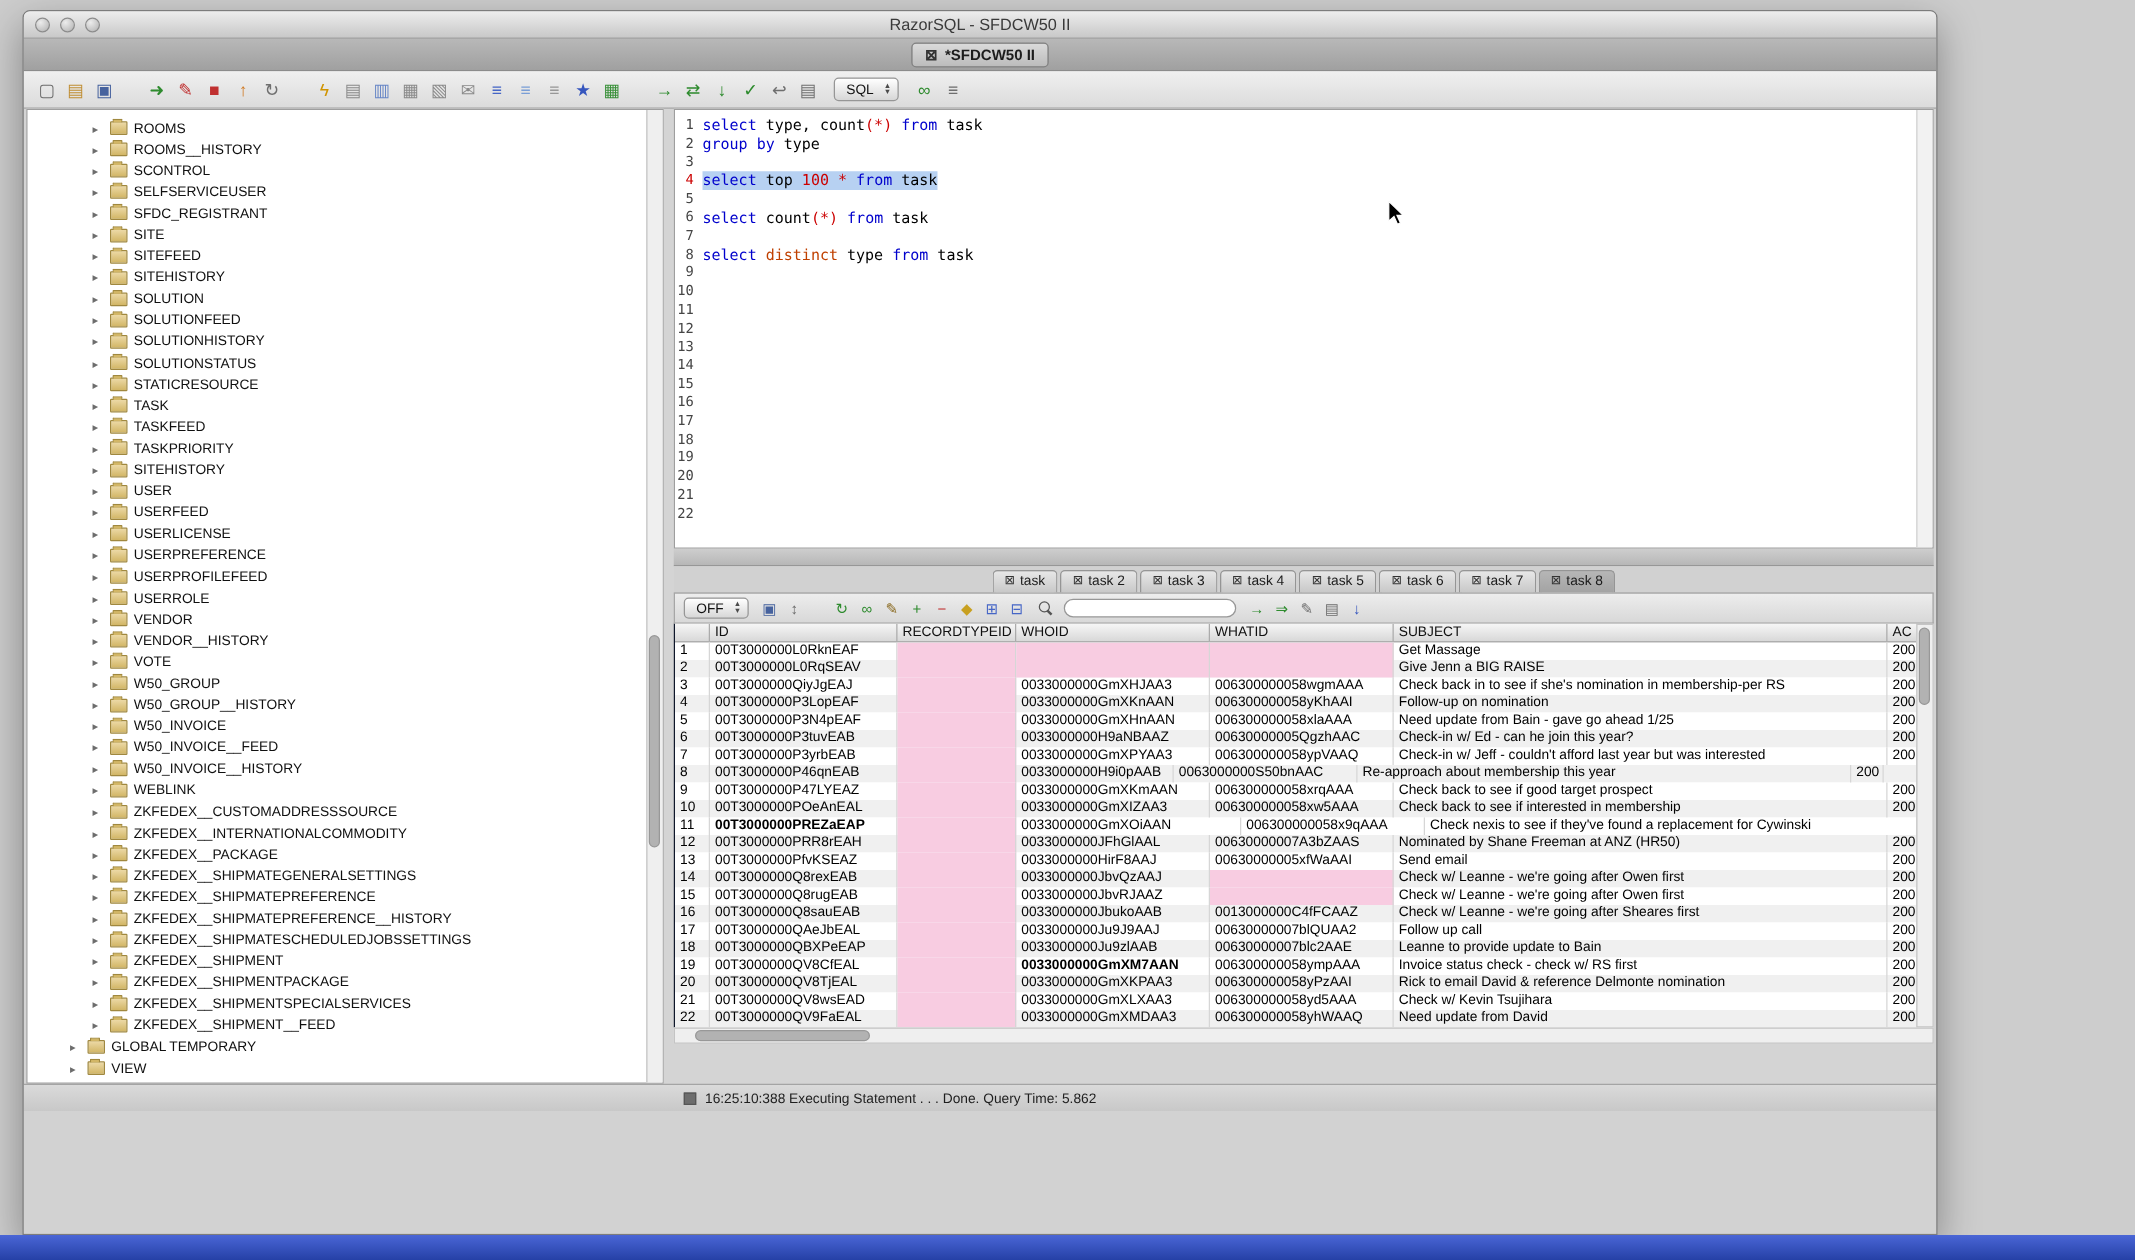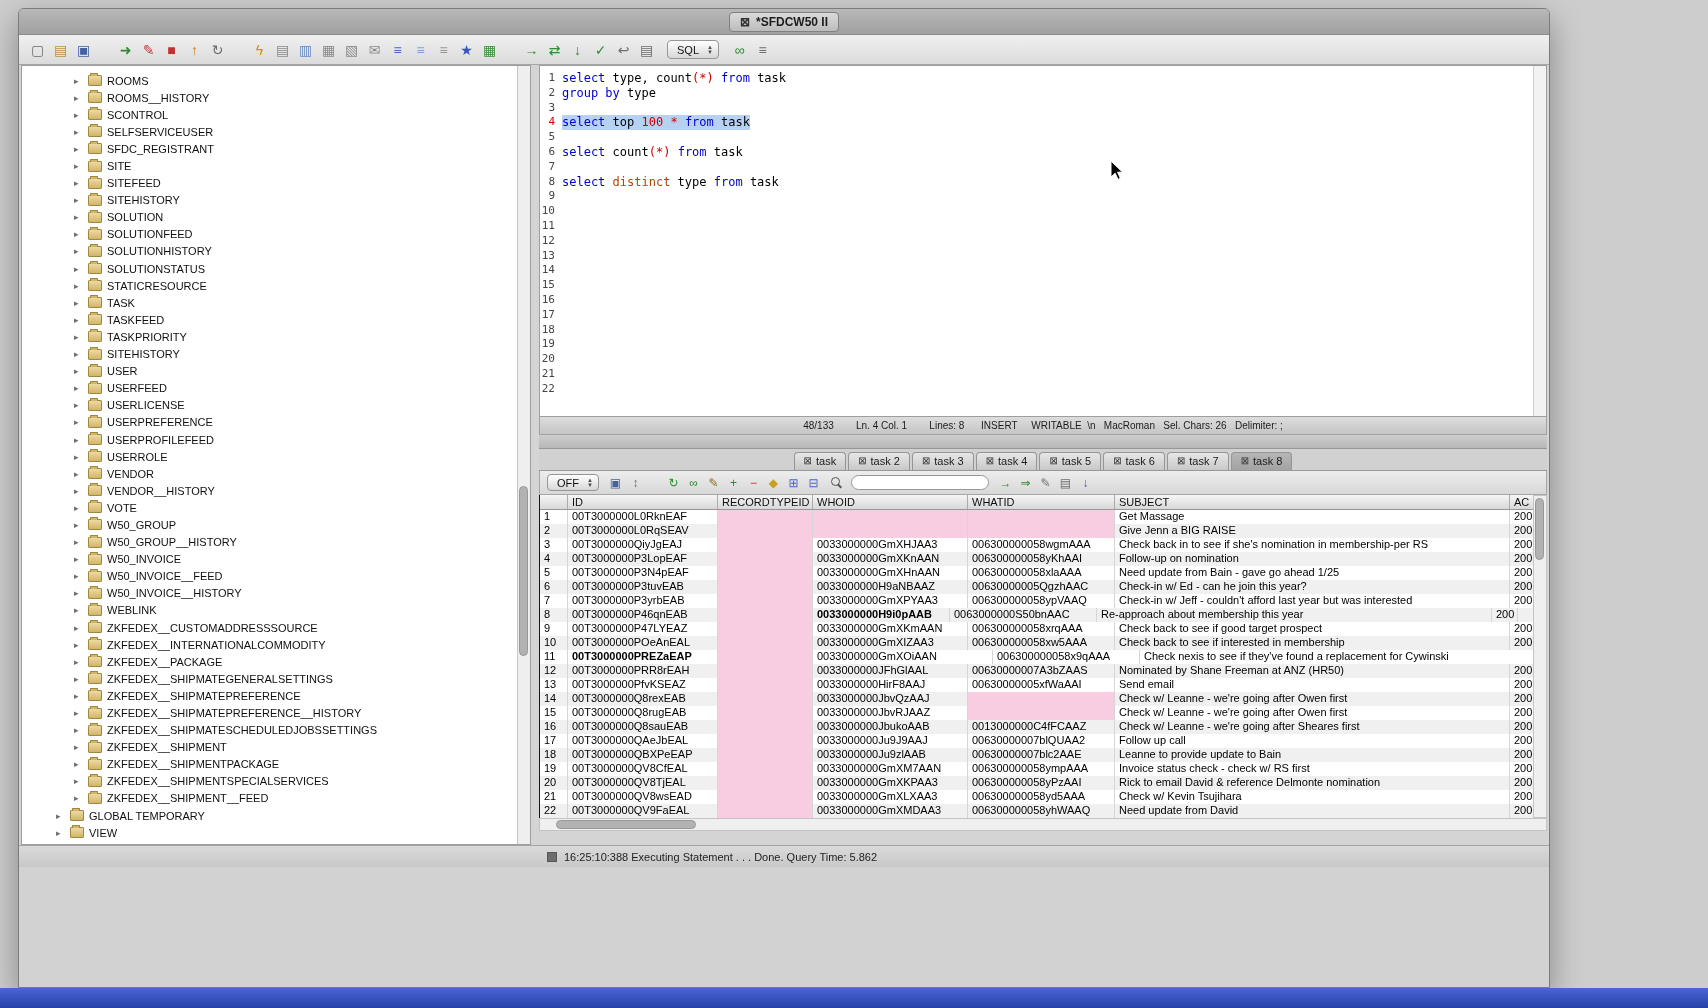--- a/index.html
+++ b/index.html
@@ -95,20 +95,28 @@
   .bottom-filler{flex:1;background:#d2d2d2}
 
   .blue-strip{position:absolute;left:0;top:988px;width:1708px;height:20px;background:linear-gradient(#4a66d6,#2540a6)}
   .cursor{position:absolute;left:1110px;top:160px;z-index:50;pointer-events:none}
 </style>
 </head>
 <body>
 
 <div class="window">
 
+  <div class="titlebar">
+    <div class="lights">
+      <div class="light"></div>
+      <div class="light"></div>
+      <div class="light"></div>
+    </div>
+    <div class="title">RazorSQL - SFDCW50 II</div>
+  </div>
 
   <div class="tabstrip">
     <div class="doc-tab">
       <span class="tab-x">⊠</span>
       <span>*SFDCW50 II</span>
     </div>
   </div>
 
   <div class="toolbar">
     <span style="display:flex;align-items:center;gap:4px">
@@ -414,21 +422,20 @@
             <div class="code-line"><span class="lnum">17</span><span></span></div>
             <div class="code-line"><span class="lnum">18</span><span></span></div>
             <div class="code-line"><span class="lnum">19</span><span></span></div>
             <div class="code-line"><span class="lnum">20</span><span></span></div>
             <div class="code-line"><span class="lnum">21</span><span></span></div>
             <div class="code-line"><span class="lnum">22</span><span></span></div>
           </div>
         <div class="editor-vscroll"></div>
       </div>
 
-      <div class="editor-status">48/133        Ln. 4 Col. 1        Lines: 8      INSERT     WRITABLE  \n   MacRoman   Sel. Chars: 26   Delimiter: ;</div>
 
       <div class="h-splitter"></div>
 
       <div class="rtabs">
           <div class="rtab">
             <span class="tab-x">⊠</span>
             <span>task</span>
           </div>
           <div class="rtab">
             <span class="tab-x">⊠</span>
@@ -564,21 +571,21 @@
                 <div class="g-cell g-null" style="width: 95px;"></div>
                 <div class="g-cell" style="width: 155px;">0033000000GmXPYAA3</div>
                 <div class="g-cell" style="width: 147px;">006300000058ypVAAQ</div>
                 <div class="g-cell" style="width: 395px;">Check-in w/ Jeff - couldn't afford last year but was interested</div>
                 <div class="g-cell" style="width: 26px;">200</div>
               </div>
               <div class="grid-row">
                 <div class="g-cell" style="width: 28px;">8</div>
                 <div class="g-cell" style="width: 150px;">00T3000000P46qnEAB</div>
                 <div class="g-cell g-null" style="width: 95px;"></div>
-                <div class="g-cell" style="width: 137px; font-weight: bold;">0033000000H9i0pAAB</div>
+                <div class="g-cell" style="width: 126px;">0033000000H9i0pAAB</div>
                 <div class="g-cell" style="width: 147px;">0063000000S50bnAAC</div>
                 <div class="g-cell" style="width: 395px;">Re-approach about membership this year</div>
                 <div class="g-cell" style="width: 26px;">200</div>
               </div>
               <div class="grid-row">
                 <div class="g-cell" style="width: 28px;">9</div>
                 <div class="g-cell" style="width: 150px;">00T3000000P47LYEAZ</div>
                 <div class="g-cell g-null" style="width: 95px;"></div>
                 <div class="g-cell" style="width: 155px;">0033000000GmXKmAAN</div>
                 <div class="g-cell" style="width: 147px;">006300000058xrqAAA</div>
@@ -663,21 +670,21 @@
                 <div class="g-cell g-null" style="width: 95px;"></div>
                 <div class="g-cell" style="width: 155px;">0033000000Ju9zlAAB</div>
                 <div class="g-cell" style="width: 147px;">00630000007blc2AAE</div>
                 <div class="g-cell" style="width: 395px;">Leanne to provide update to Bain</div>
                 <div class="g-cell" style="width: 26px;">200</div>
               </div>
               <div class="grid-row">
                 <div class="g-cell" style="width: 28px;">19</div>
                 <div class="g-cell" style="width: 150px;">00T3000000QV8CfEAL</div>
                 <div class="g-cell g-null" style="width: 95px;"></div>
-                <div class="g-cell" style="width: 155px;">0033000000GmXM7AAN</div>
+                <div class="g-cell" style="width: 155px; font-weight: bold;">0033000000GmXM7AAN</div>
                 <div class="g-cell" style="width: 147px;">006300000058ympAAA</div>
                 <div class="g-cell" style="width: 395px;">Invoice status check - check w/ RS first</div>
                 <div class="g-cell" style="width: 26px;">200</div>
               </div>
               <div class="grid-row">
                 <div class="g-cell" style="width: 28px;">20</div>
                 <div class="g-cell" style="width: 150px;">00T3000000QV8TjEAL</div>
                 <div class="g-cell g-null" style="width: 95px;"></div>
                 <div class="g-cell" style="width: 155px;">0033000000GmXKPAA3</div>
                 <div class="g-cell" style="width: 147px;">006300000058yPzAAI</div>

